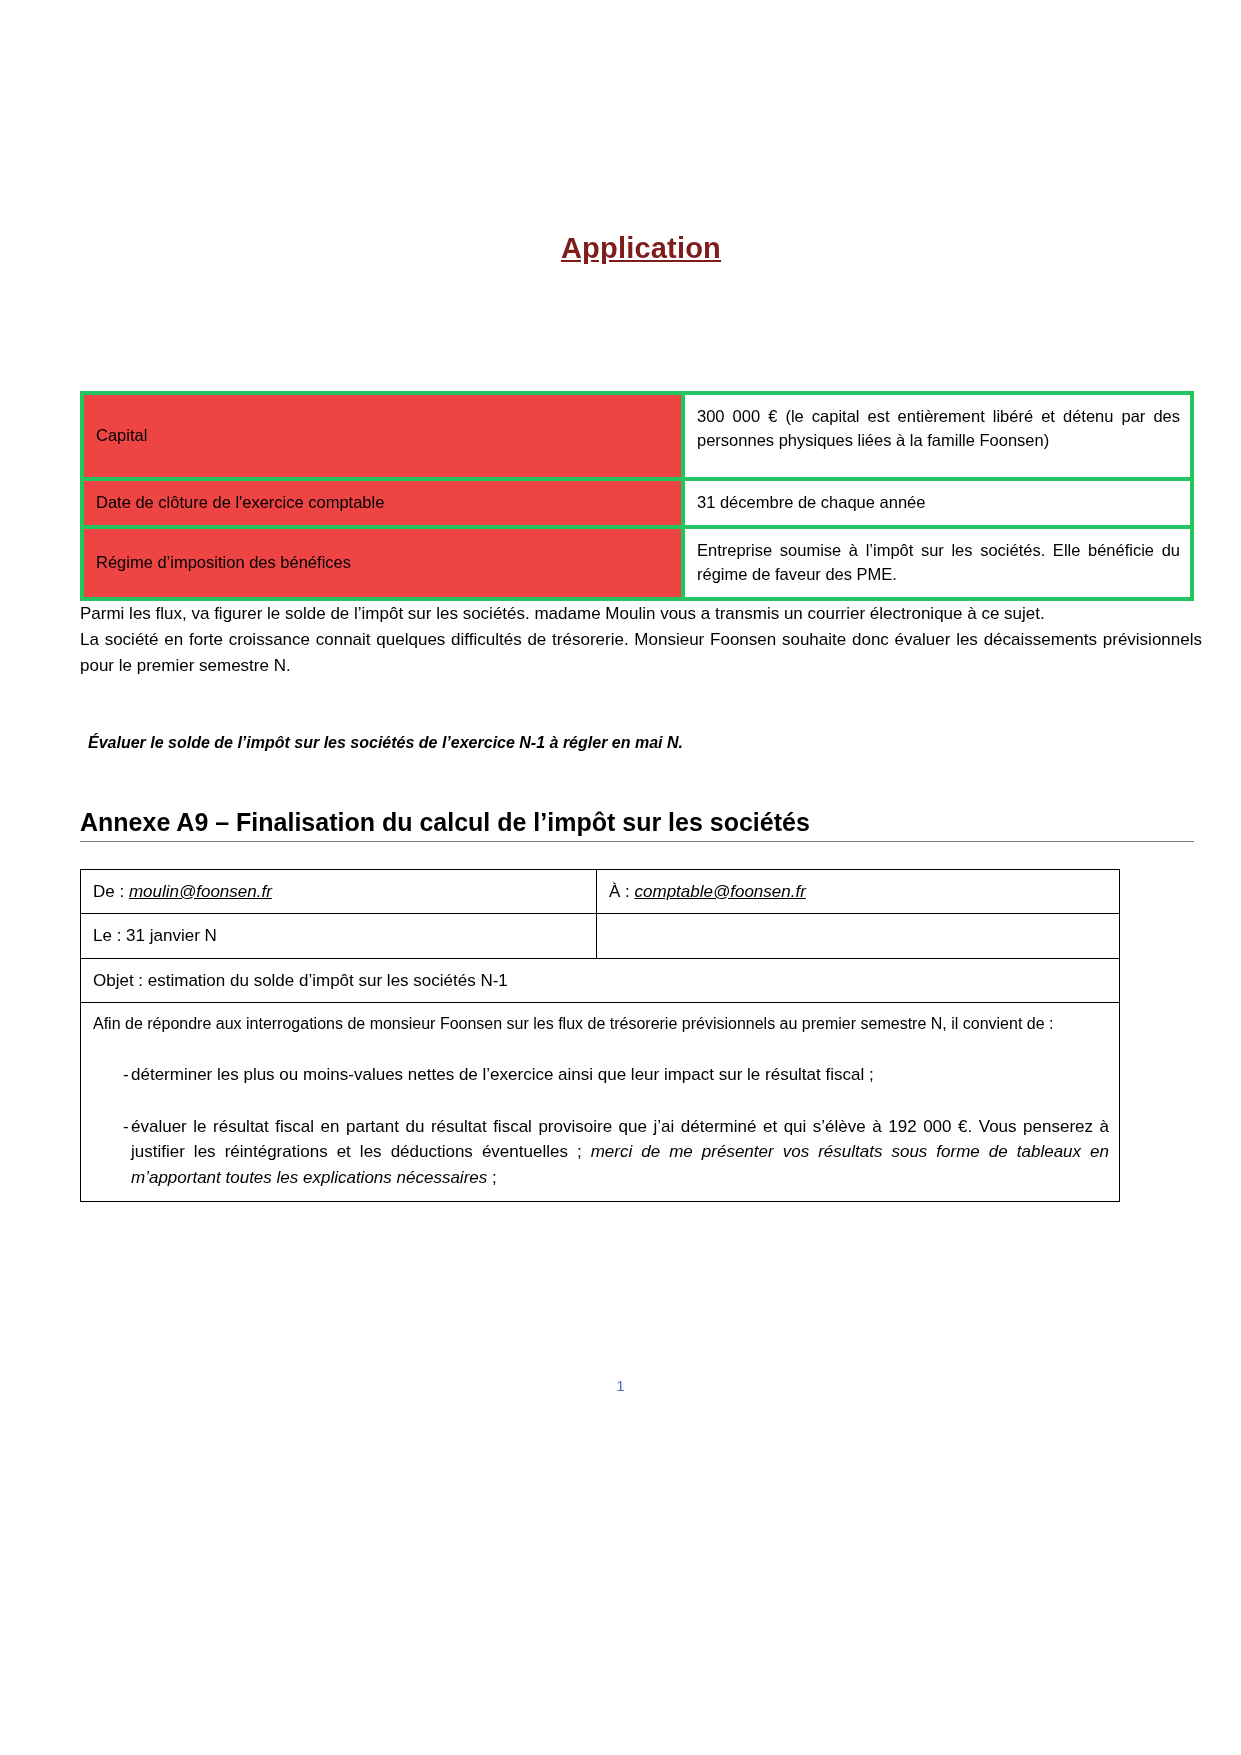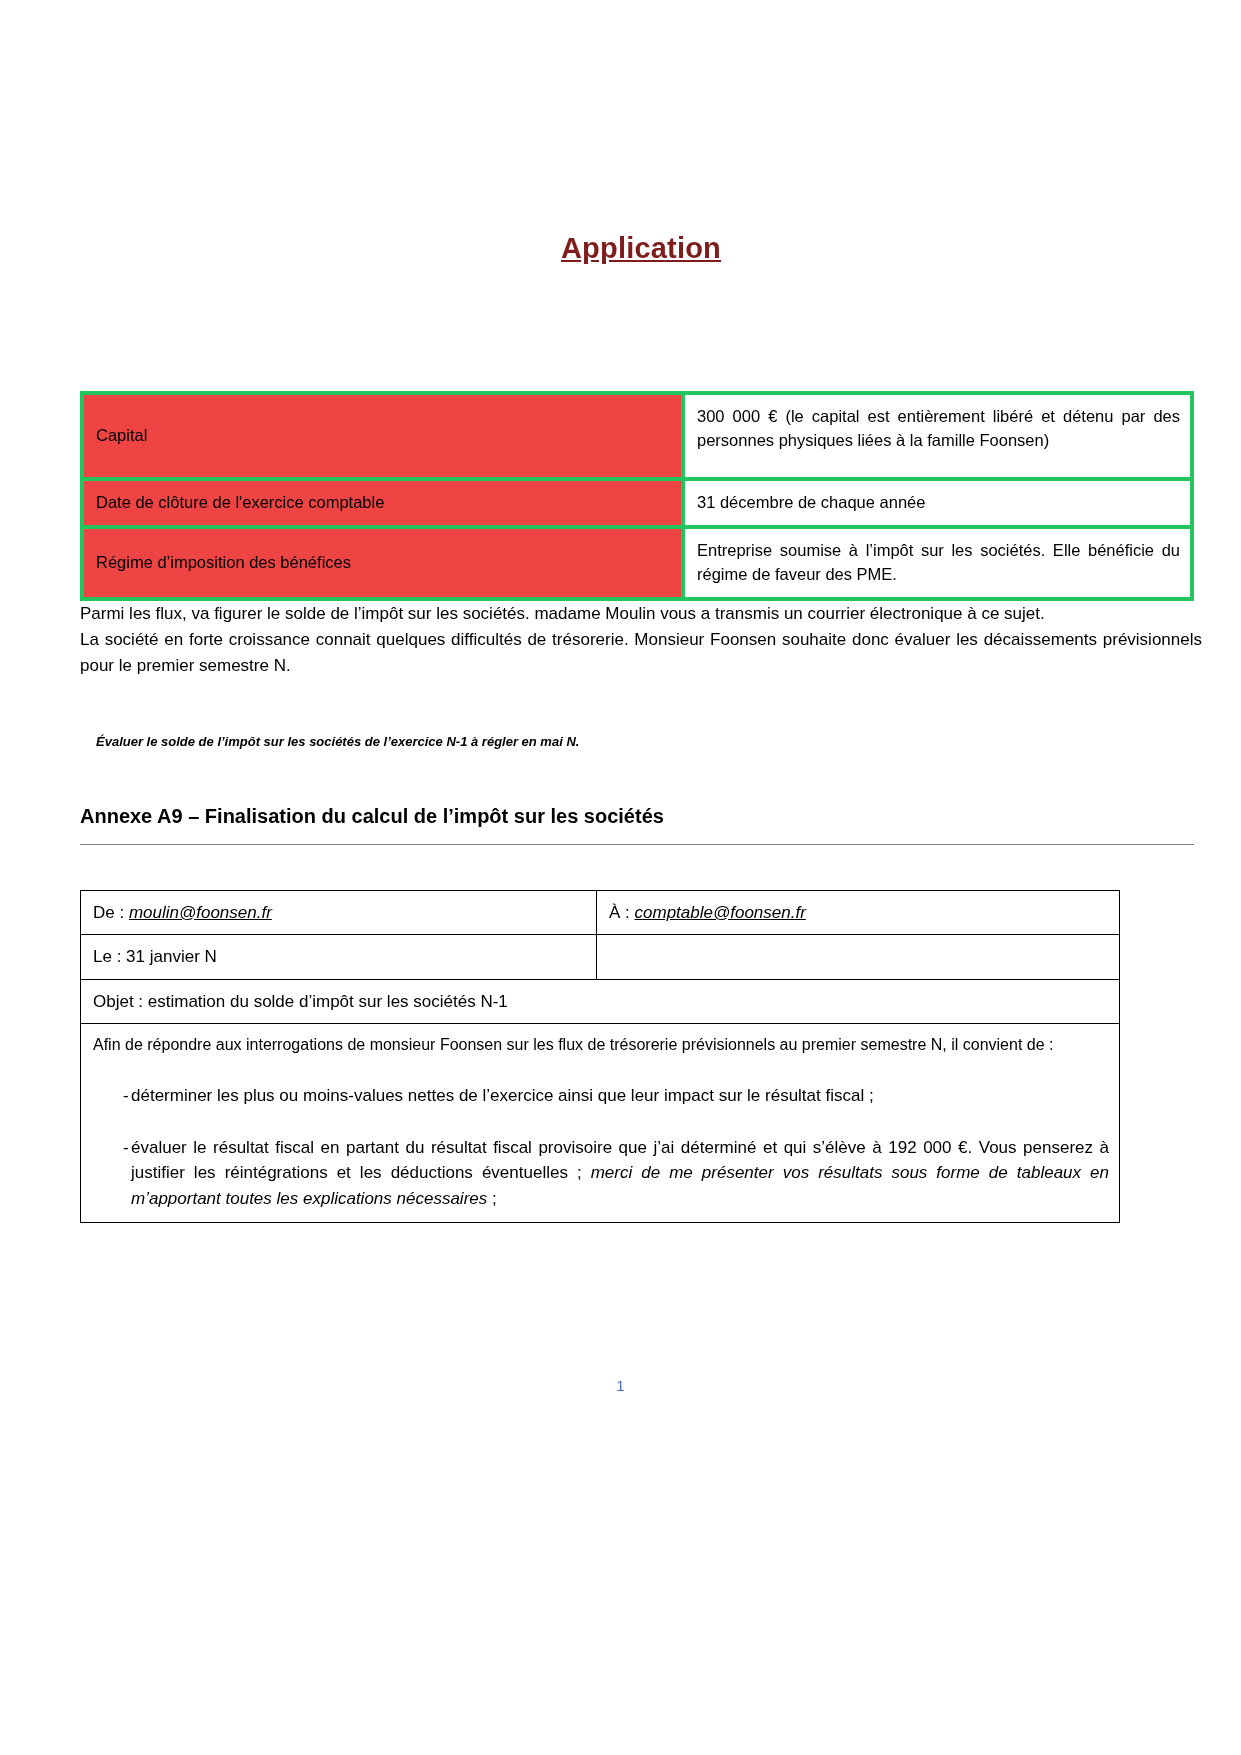--- a/index.html
+++ b/index.html
@@ -69,43 +69,43 @@
   p.body-par {
     font-size: 17px;
     line-height: 1.55;
     text-align: justify;
     margin: 0;
   }
   .p1 { margin-top: 54px; }
   .p2 { margin-top: 28px; }
 
   p.instruction {
-    font-size: 13px;
+    font-size: 16px;
     font-weight: bold;
     font-style: italic;
-    margin: 16px;
+    margin: 8px;
     margin-top: 54px;
   }
 
   h2.annexe {
-    font-size: 20px;
+    font-size: 25px;
     font-weight: bold;
     margin: 0;
     margin-top: 56px;
-    padding-bottom: 16px;
+    padding-bottom: 4px;
     border-bottom: 1px solid #7a7a7a;
     width: 1114px;
     box-sizing: border-box;
   }
 
   
   table.mail-table {
     border-collapse: collapse;
     width: 1040px;
-    margin-top: 45px;
+    margin-top: 27px;
     table-layout: fixed;
     padding-left: 18px;
   }
   table.mail-table td {
     border: 1px solid #000000;
     font-size: 17px;
     line-height: 1.5;
     padding: 9px 10px 9px 12px;
     vertical-align: top;
   }

